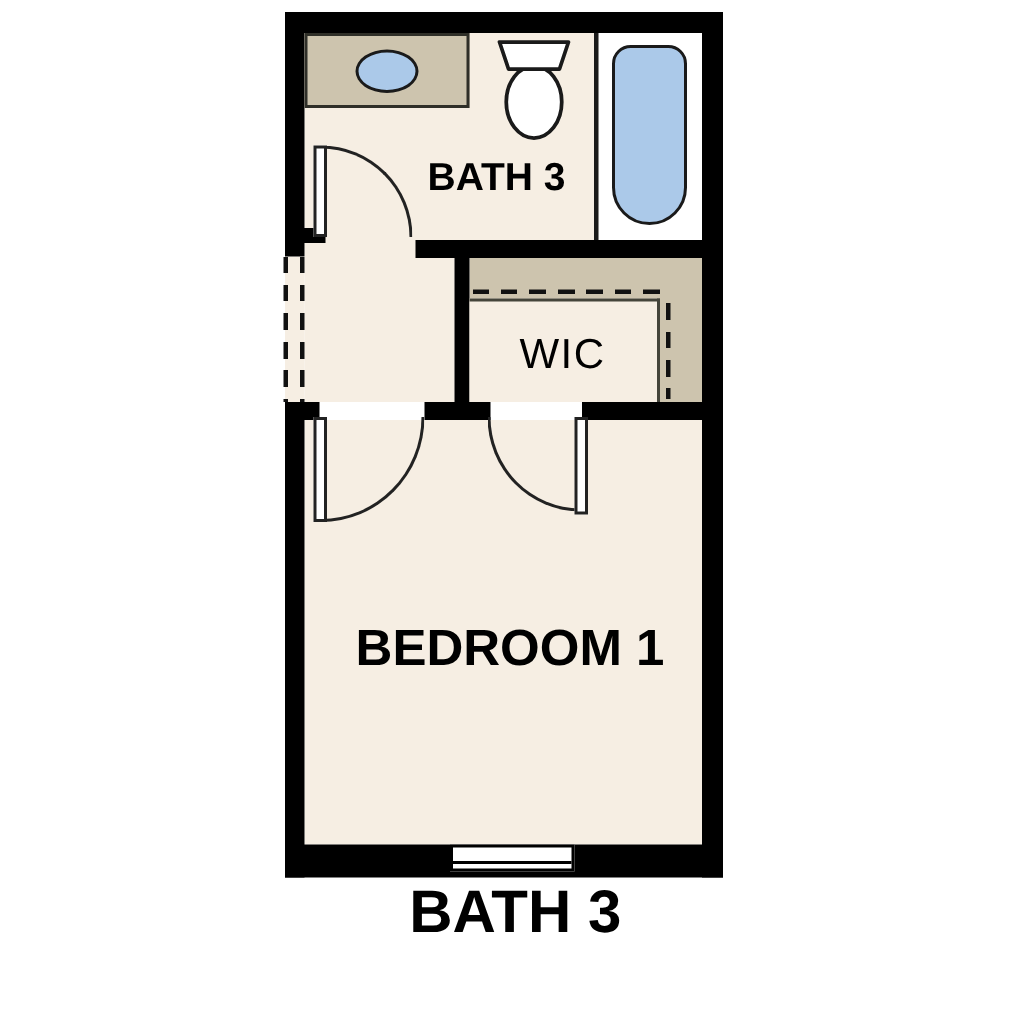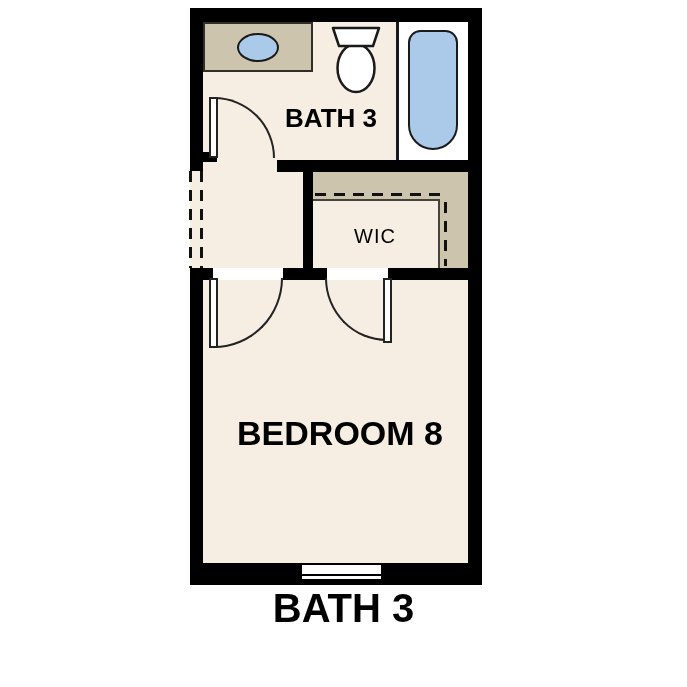--- a/index.html
+++ b/index.html
@@ -14,21 +14,21 @@
   html,body{margin:0;padding:0;}
   body{background:#ffffff;font-family:"Liberation Sans","DejaVu Sans",sans-serif;}
   #canvas{position:relative;width:687px;height:671px;background:#ffffff;overflow:hidden;}
   .abs{position:absolute;}
   .wall{position:absolute;background:var(--wall);}
   .floor{position:absolute;background:var(--floor);}
   .tanfill{position:absolute;background:var(--tan);}
   .whitefill{position:absolute;background:var(--white);}
   .label{position:absolute;color:var(--ink);white-space:nowrap;transform:translate(-50%,-50%);}
   .lbl-bath{font-size:26px;font-weight:bold;letter-spacing:0px;}
-  .lbl-wic{font-size:20px;font-weight:normal;letter-spacing:1px;}
+  .lbl-wic{font-size:28px;font-weight:normal;letter-spacing:1px;}
   .lbl-bedroom{font-size:34px;font-weight:bold;}
   .caption{position:absolute;left:0;top:588px;width:687px;text-align:center;
            font-size:40px;font-weight:bold;line-height:40px;color:var(--ink);}
   
   .arc{position:absolute;box-sizing:border-box;border:0 solid #222;}
   .arc-bath{left:214px;top:97px;width:61px;height:61px;
             border-top:2px solid #222;border-right:2px solid #222;
             border-top-right-radius:100% 100%;}
   .arc-bedroom{left:214px;top:278px;width:69px;height:70px;
             border-bottom:2px solid #222;border-right:2px solid #222;
@@ -104,19 +104,19 @@
   <div class="leaf" style="left:209px;top:278px;width:9px;height:70px;"></div>
   <div class="arc arc-wic"></div>
   <div class="leaf" style="left:383px;top:278px;width:9px;height:65px;"></div>
 
   <div class="window">
     <div class="window-line"></div>
   </div>
 
   <div class="label lbl-bath" style="left:331px;top:118px;">BATH 3</div>
   <div class="label lbl-wic" style="left:375px;top:236px;">WIC</div>
-  <div class="label lbl-bedroom" style="left:340px;top:433px;">BEDROOM 8</div>
+  <div class="label lbl-bedroom" style="left:340px;top:433px;">BEDROOM 1</div>
 
   <div class="caption">
     <div>BATH 3</div>
   </div>
 
 </div>
 
 </body></html>

